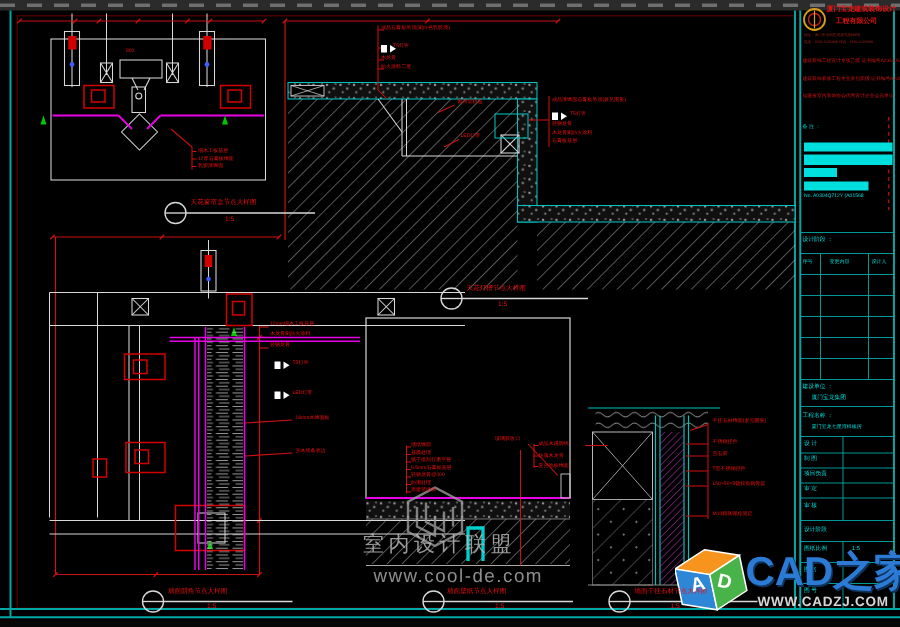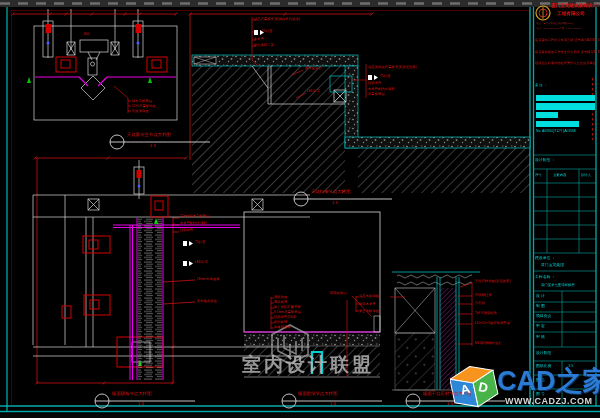--- a/index.html
+++ b/index.html
@@ -7,21 +7,21 @@
   #stage svg{position:absolute;left:0;top:0;z-index:1;}
   .t{position:absolute;white-space:nowrap;transform-origin:0 0;line-height:1;z-index:3;font-family:"Liberation Sans",sans-serif;}
   .rt{color:#e81010;font-size:8px;transform:scale(.42);}
   .rc{color:#e81010;font-size:8px;transform:scale(.55);}
   .ct{color:#00d8d8;font-size:8px;transform:scale(.42);}
   .cv{color:#00d8d8;font-size:8px;transform:scale(.48);}
   .comp{color:#e01010;font-size:8px;font-weight:bold;transform:scale(.58);}
   .addr{color:#99221a;font-size:8px;transform:scale(.30);}
   .cert{color:#cf1212;font-size:8px;transform:scale(.40);}
   .bar{position:absolute;background:#00dede;z-index:2;}
-  .wm-name{font-size:19px;font-weight:bold;letter-spacing:3px;color:rgba(186,186,186,.82);z-index:5;}
+  .wm-name{font-size:14px;font-weight:normal;letter-spacing:3px;color:rgba(186,186,186,.82);z-index:5;}
   .wm-url{font-size:12.5px;color:rgba(178,178,178,.8);letter-spacing:1px;z-index:5;}
   .logo-name{font-size:27px;font-weight:bold;color:#2b7ad4;text-shadow:1px 1px 0 #10335c;z-index:6;}
   .logo-url{font-size:9px;font-weight:bold;color:#d6d6d6;letter-spacing:.5px;z-index:6;}
   .cube-letter{color:#fff;font-weight:bold;font-size:13px;z-index:7;}
   .wm-svg{position:absolute;z-index:5;}
   .logo-svg{position:absolute;z-index:6;}
 </style>
 </head>
 <body>
 
@@ -427,20 +427,21 @@
 
 <svg class="wm-svg" style="left:268px;top:324px;" width="44" height="42" viewBox="0 0 44 42">
  <g stroke="#9f9f9f" stroke-width="1.6" fill="none" opacity="0.78">
   <polygon points="22,1 40,10.5 40,30.5 22,40 4,30.5 4,10.5"></polygon>
   <path d="M10,14 V27 L22,33 V20"></path>
   <path d="M16,11 V24 L28,30 V17"></path>
   <path d="M34,14 V27"></path>
  </g>
 </svg>
 <span class="t wm-name" style="left:242px;top:355px;">室内设计联盟</span>
+<span class="t wm-url" style="left:249px;top:378px;">www.cool-de.com</span>
 
 <svg class="logo-svg" style="left:450px;top:363px;" width="50" height="50" viewBox="0 0 50 50">
  <g transform="rotate(-12 24 24)" stroke="#ffffff" stroke-width="1">
   <polygon points="24,3 46,11.5 24,20 2,11.5" fill="#f7941d"></polygon>
   <polygon points="2,11.5 24,20 24,44 2,35.5" fill="#2e86d6"></polygon>
   <polygon points="46,11.5 24,20 24,44 46,35.5" fill="#48b348"></polygon>
  </g>
 </svg>
 <span class="t cube-letter" style="left:459px;top:384px;transform:rotate(-14deg);">A</span>
 <span class="t cube-letter" style="left:480px;top:380px;transform:rotate(12deg);">D</span>

